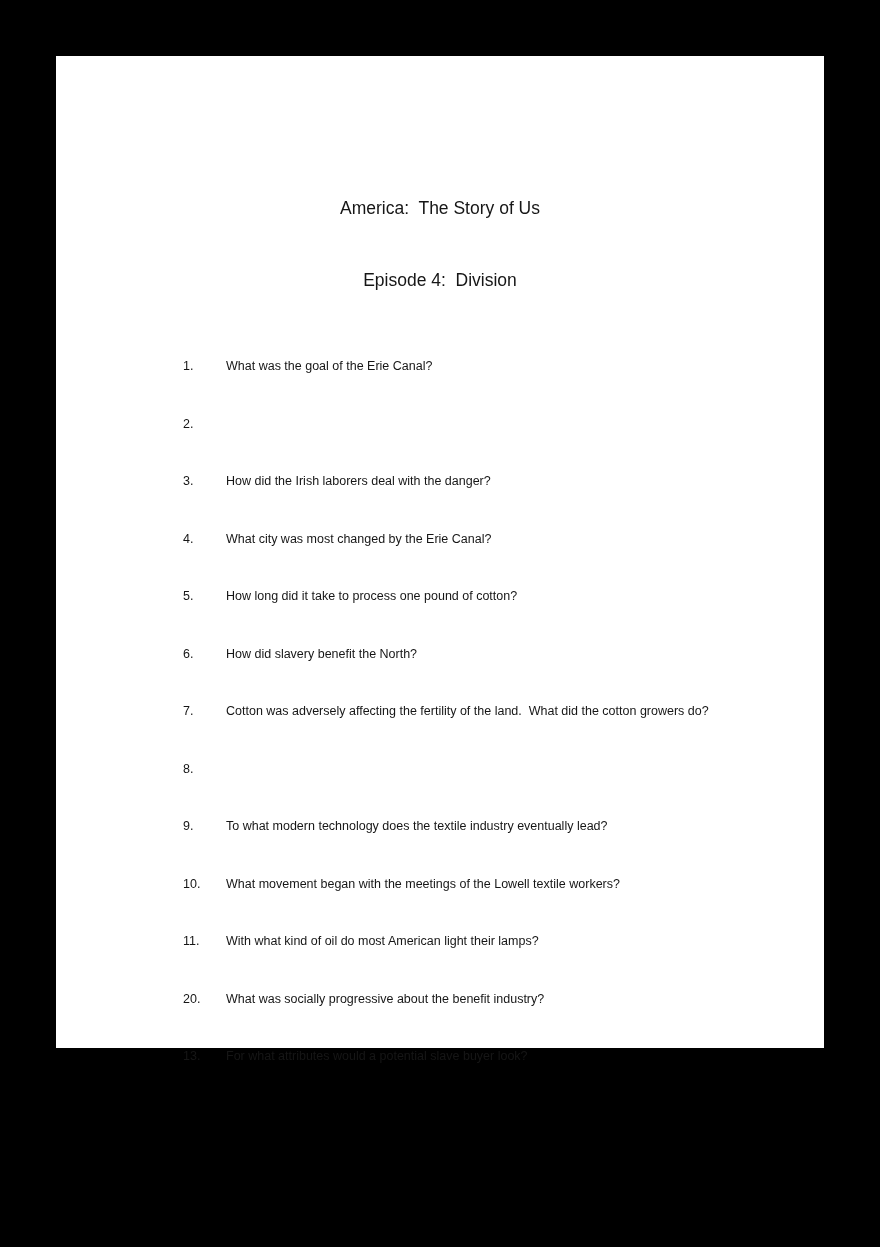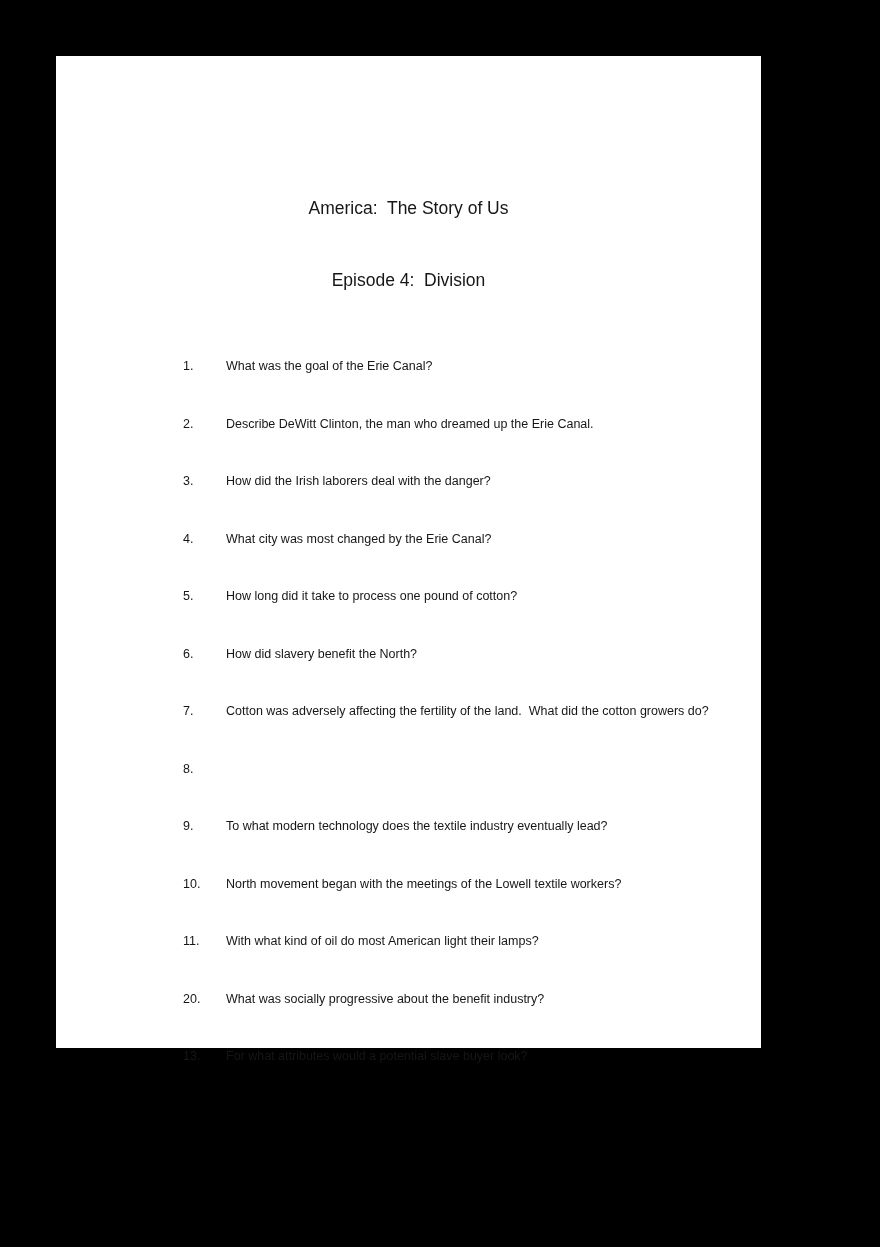--- a/index.html
+++ b/index.html
@@ -11,21 +11,21 @@
     height: 1247px;
     background: #000000;
     position: relative;
     font-family: "Liberation Sans", sans-serif;
     overflow: hidden;
   }
   .page {
     position: absolute;
     left: 56px;
     top: 56px;
-    width: 705px;
+    width: 768px;
     height: 992px;
     background: #ffffff;
     color: #161616;
     box-sizing: border-box;
   }
   .title {
     padding-top: 92px;
     text-align: center;
     font-size: 17.5px;
     line-height: 24px;
@@ -63,21 +63,20 @@
     <div>Episode 4:  Division</div>
   </div>
   <ol class="questions" id="questions">
   <li class="question">
     <span class="qnum">1.</span>
     <span class="qtext">What was the goal of the Erie Canal?</span>
   </li>
 
   <li class="question">
     <span class="qnum">2.</span>
-    <span class="qtext">Describe DeWitt Clinton, the man who dreamed up the Erie Canal.</span>
   </li>
 
   <li class="question">
     <span class="qnum">3.</span>
     <span class="qtext">How did the Irish laborers deal with the danger?</span>
   </li>
 
   <li class="question">
     <span class="qnum">4.</span>
     <span class="qtext">What city was most changed by the Erie Canal?</span>
@@ -102,21 +101,21 @@
     <span class="qnum">8.</span>
   </li>
 
   <li class="question">
     <span class="qnum">9.</span>
     <span class="qtext">To what modern technology does the textile industry eventually lead?</span>
   </li>
 
   <li class="question">
     <span class="qnum">10.</span>
-    <span class="qtext">North movement began with the meetings of the Lowell textile workers?</span>
+    <span class="qtext">What movement began with the meetings of the Lowell textile workers?</span>
   </li>
 
   <li class="question">
     <span class="qnum">11.</span>
     <span class="qtext">With what kind of oil do most American light their lamps?</span>
   </li>
 
   <li class="question">
     <span class="qnum">20.</span>
     <span class="qtext">What was socially progressive about the benefit industry?</span>

